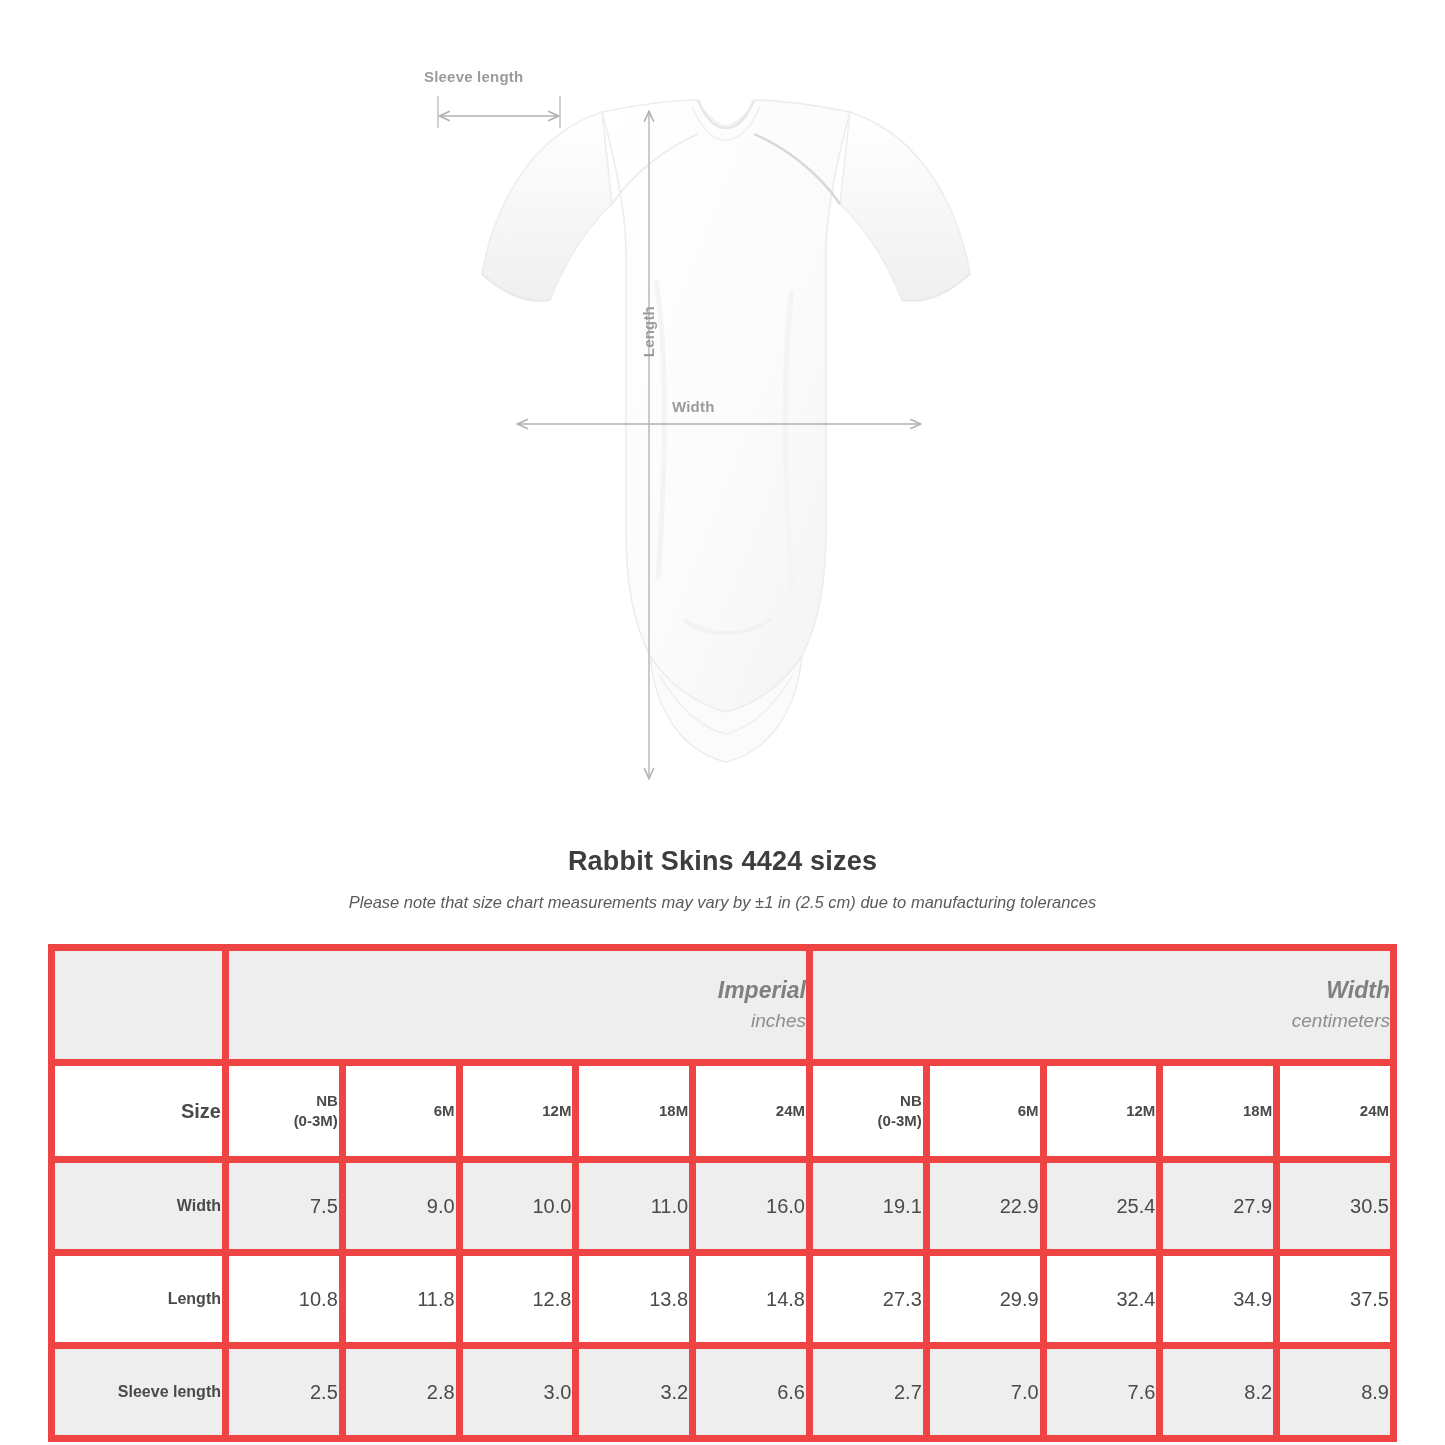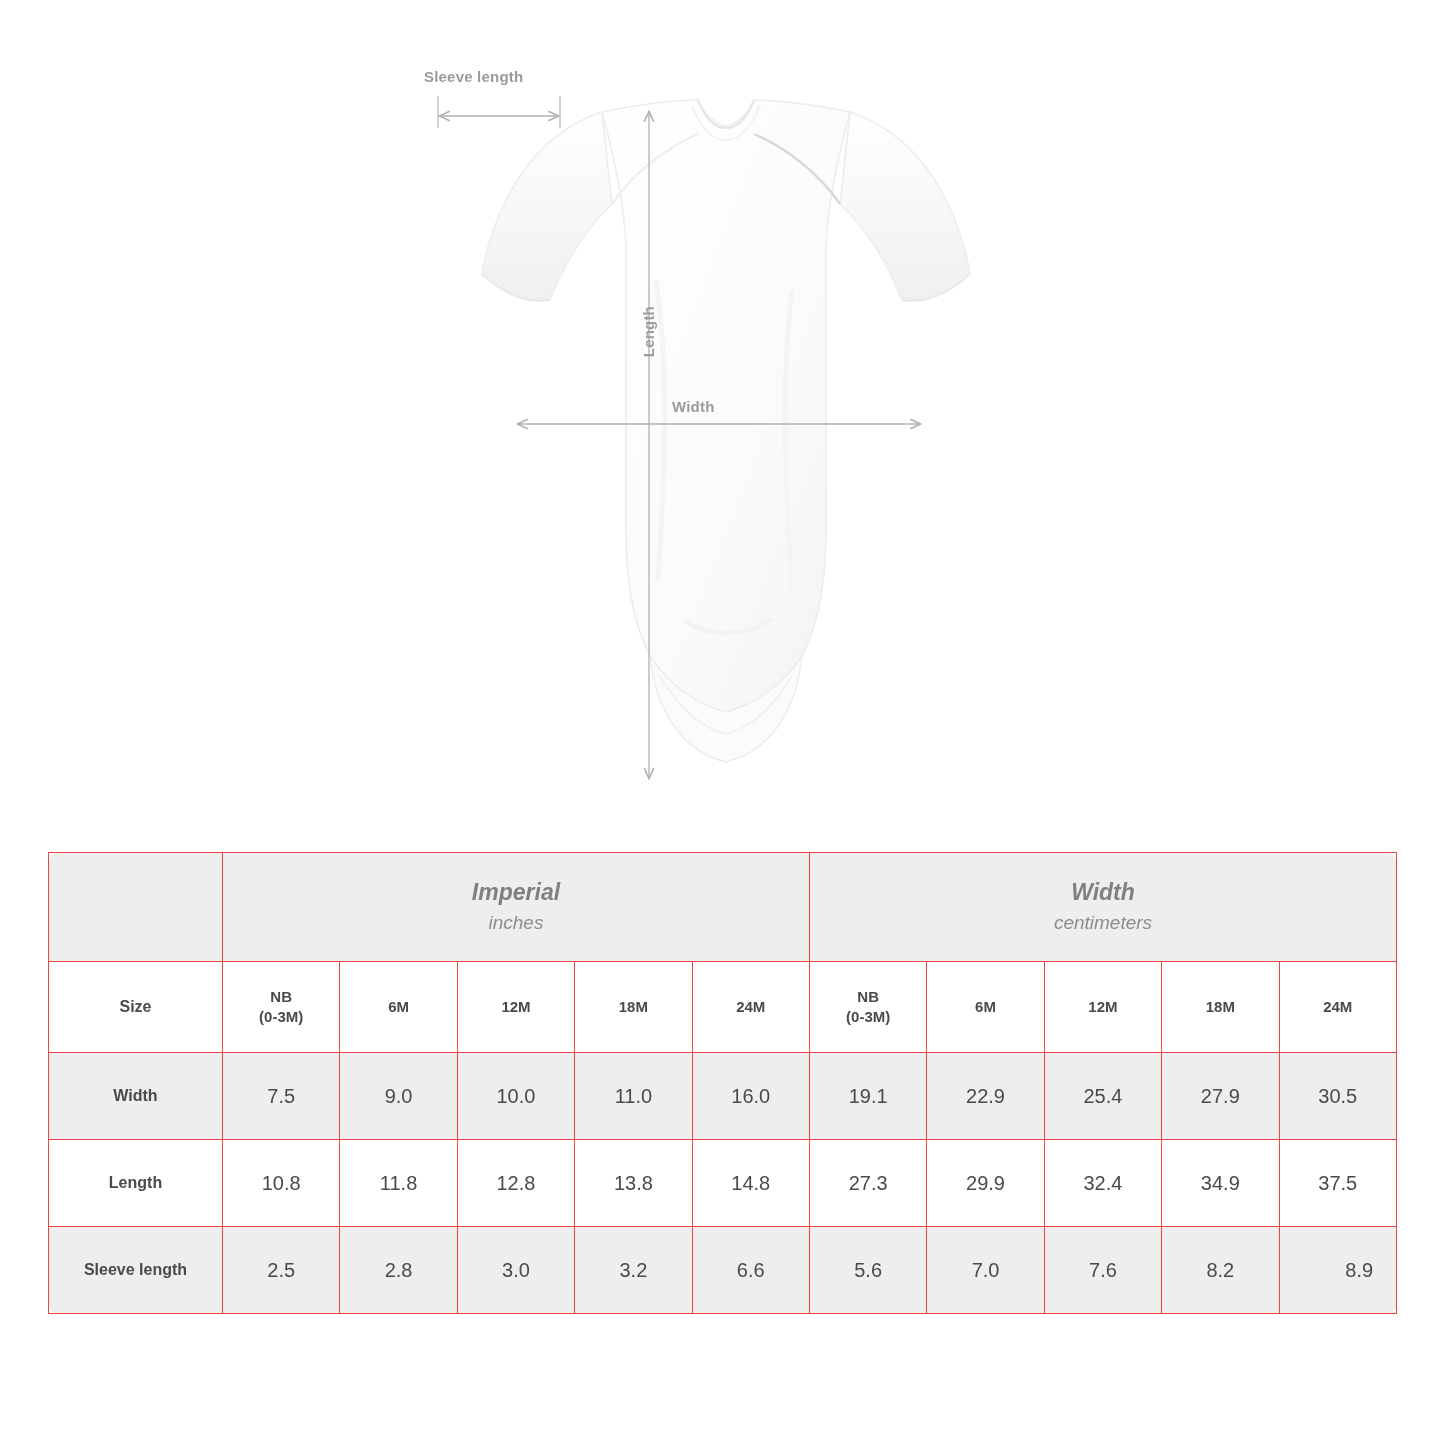--- a/index.html
+++ b/index.html
@@ -75,22 +75,22 @@
   .table-wrap {
     margin: 32px auto 0 auto;
     width: 1349px;
   }
   table.size-chart {
     border-collapse: collapse;
     width: 100%;
     table-layout: fixed;
   }
   table.size-chart td, table.size-chart th {
-    border: 1px solid #ef4444;
-    text-align: center;
+    border: 7px solid #ef4444;
+    text-align: right;
     vertical-align: middle;
   }
   .unit-row td {
     background: #eeeeee;
     height: 108px;
     padding: 0;
   }
   .unit-row td.blank-left {
     border-top-left-radius: 10px;
   }
@@ -114,21 +114,21 @@
   }
   .hdr-row td {
     background: #ffffff;
     height: 88px;
     font-size: 15px;
     font-weight: bold;
     color: #4a4a4a;
     line-height: 1.35;
   }
   .hdr-row td.rowhead {
-    font-size: 16px;
+    font-size: 20px;
   }
   .data-row td {
     height: 84px;
     font-size: 20px;
     color: #4a4a4a;
   }
   .data-row.alt td {
     background: #eeeeee;
   }
   .data-row td.rowhead {
@@ -224,20 +224,24 @@
       <line x1="649" y1="112" x2="649" y2="778" stroke="#b0b0b0" stroke-width="1.3" marker-start="url(#arrB)" marker-end="url(#arrA)"></line>
 
       <line x1="518" y1="424" x2="920" y2="424" stroke="#b0b0b0" stroke-width="1.3" marker-start="url(#arrB)" marker-end="url(#arrA)"></line>
     </svg>
 
     <div class="dim-label lbl-sleeve">Sleeve length</div>
     <div class="dim-label lbl-width">Width</div>
     <div class="dim-label lbl-length">Length</div>
   </div>
 
+  <div class="title-block">
+    <h1 class="chart-title">Rabbit Skins 4424 sizes</h1>
+    <p class="chart-note">Please note that size chart measurements may vary by ±1 in (2.5 cm) due to manufacturing tolerances</p>
+  </div>
 
   <div class="table-wrap">
     <table class="size-chart">
       <colgroup>
         <col class="col-head">
         <col>
           <col>
           <col>
           <col>
           <col>
@@ -324,21 +328,21 @@
           <td>37.5</td>
         </tr>
 
         <tr class="data-row alt">
           <td class="rowhead">Sleeve length</td>
           <td>2.5</td>
           <td>2.8</td>
           <td>3.0</td>
           <td>3.2</td>
           <td>6.6</td>
-          <td>5.6</td>
+          <td>2.7</td>
           <td>7.0</td>
           <td>7.6</td>
           <td>8.2</td>
           <td>8.9</td>
         </tr>
       </tbody>
     </table>
   </div>
 
 </div>

